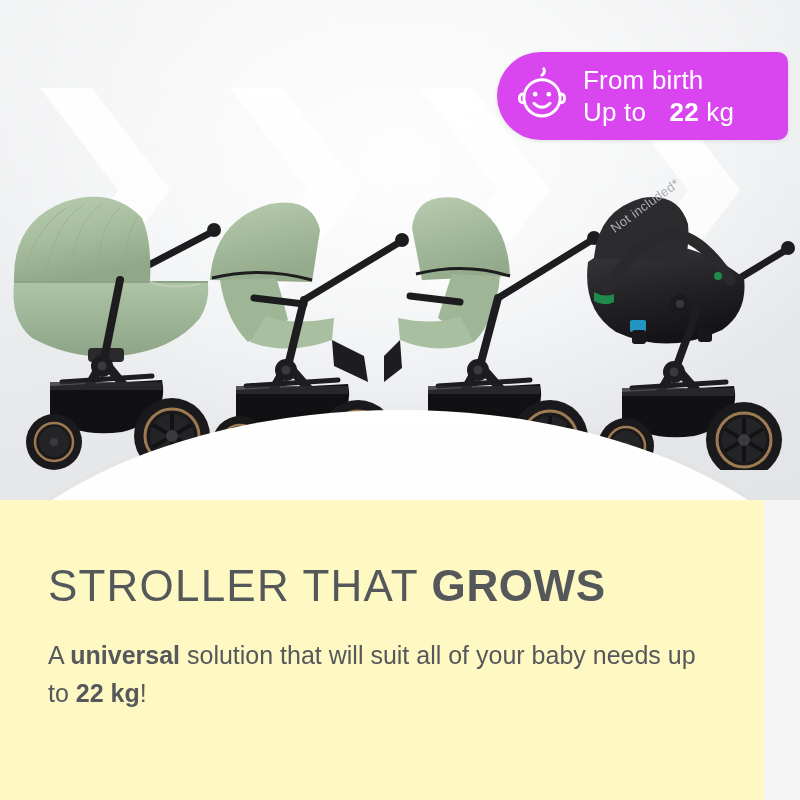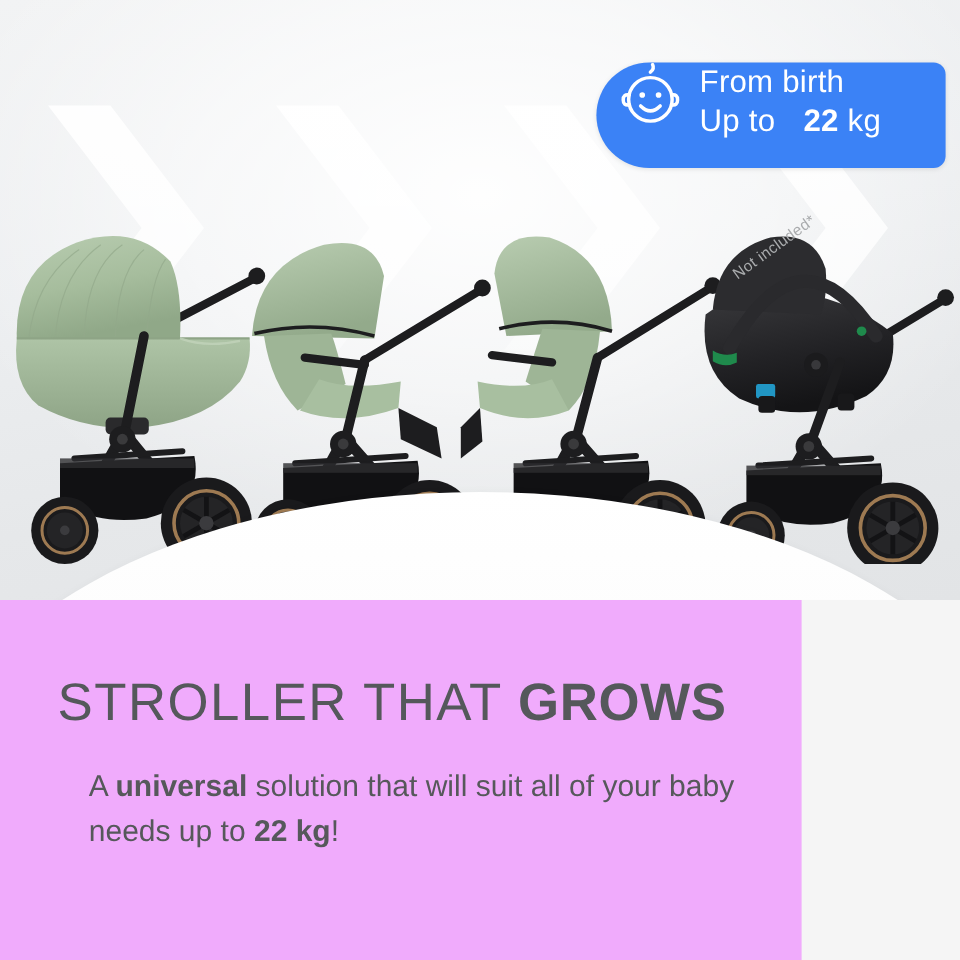--- a/index.html
+++ b/index.html
@@ -64,23 +64,24 @@
     pointer-events: none;
   }
 
   
   .badge {
     position: absolute;
     left: 497px;
     top: 52px;
     width: 291px;
     height: 88px;
-    background: #3b82f6;
+    background: #d946ef;
     border-radius: 44px 10px 10px 44px;
     display: flex;
+    align-items: center;
     padding-left: 16px;
     z-index: 30;
     box-shadow: 0 1px 4px rgba(0,0,0,0.10);
   }
 
   .badge-icon {
     width: 58px;
     height: 58px;
     flex: 0 0 58px;
     margin-right: 12px;
@@ -123,44 +124,43 @@
     width: 230px;
     height: 300px;
   }
   .stroller svg { display: block; width: 100%; height: 100%; }
 
   
   .textblock {
     position: absolute;
     left: 0;
     top: 500px;
-    width: 668px;
+    width: 764px;
     height: 300px;
     padding: 60px 48px 0 48px;
-    background: #f0abfc;
+    background: #fef9c3;
   }
 
   .headline {
     font-size: 44px;
     line-height: 52px;
     font-weight: 300;
     color: #55585b;
     letter-spacing: 1.2px;
     white-space: nowrap;
   }
   .headline .strong { font-weight: 700; letter-spacing: 0.6px; }
 
   .subline {
     margin-top: 24px;
     font-size: 25px;
     line-height: 38px;
     font-weight: 300;
     color: #56585b;
     max-width: 660px;
-    margin-left: 26px;
   }
   .subline .strong { font-weight: 700; }
 </style>
 </head>
 <body>
 
 <div class="page">
 
   <div class="hero">
 

